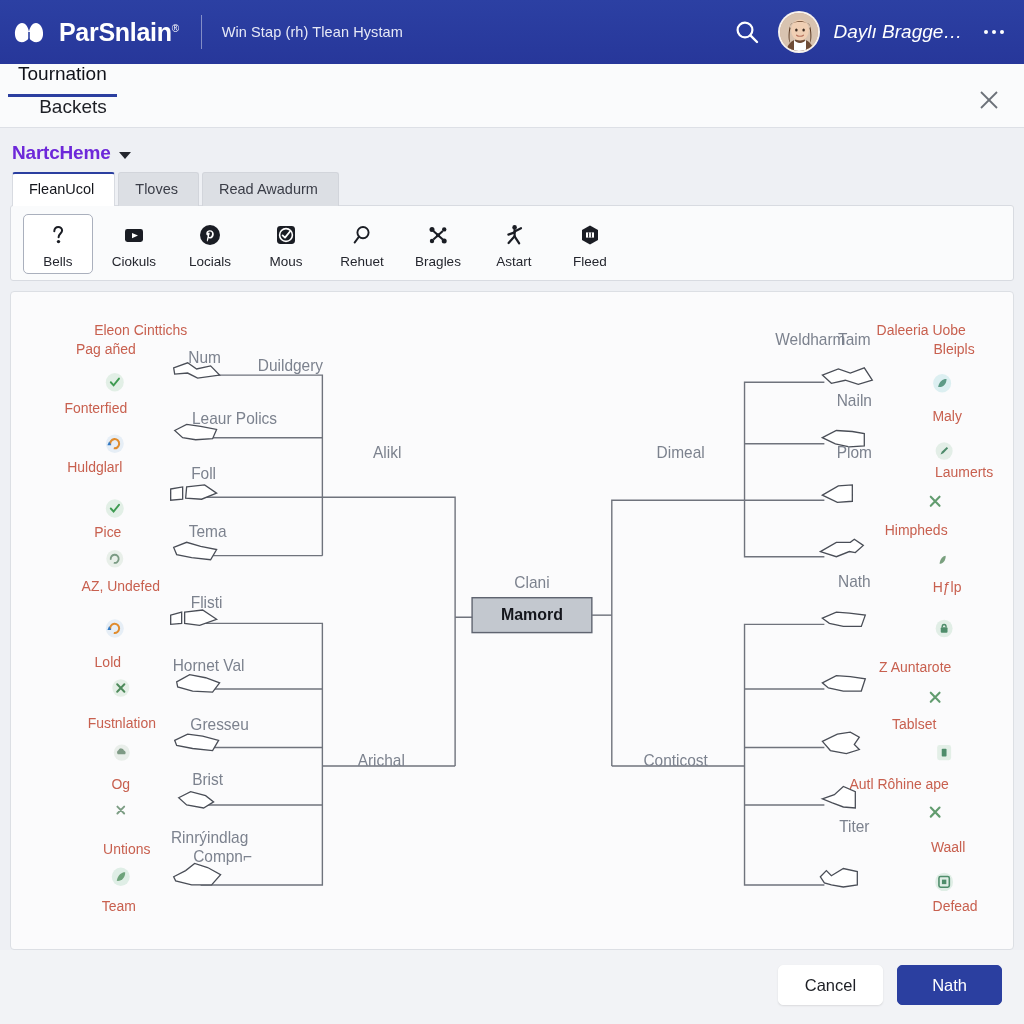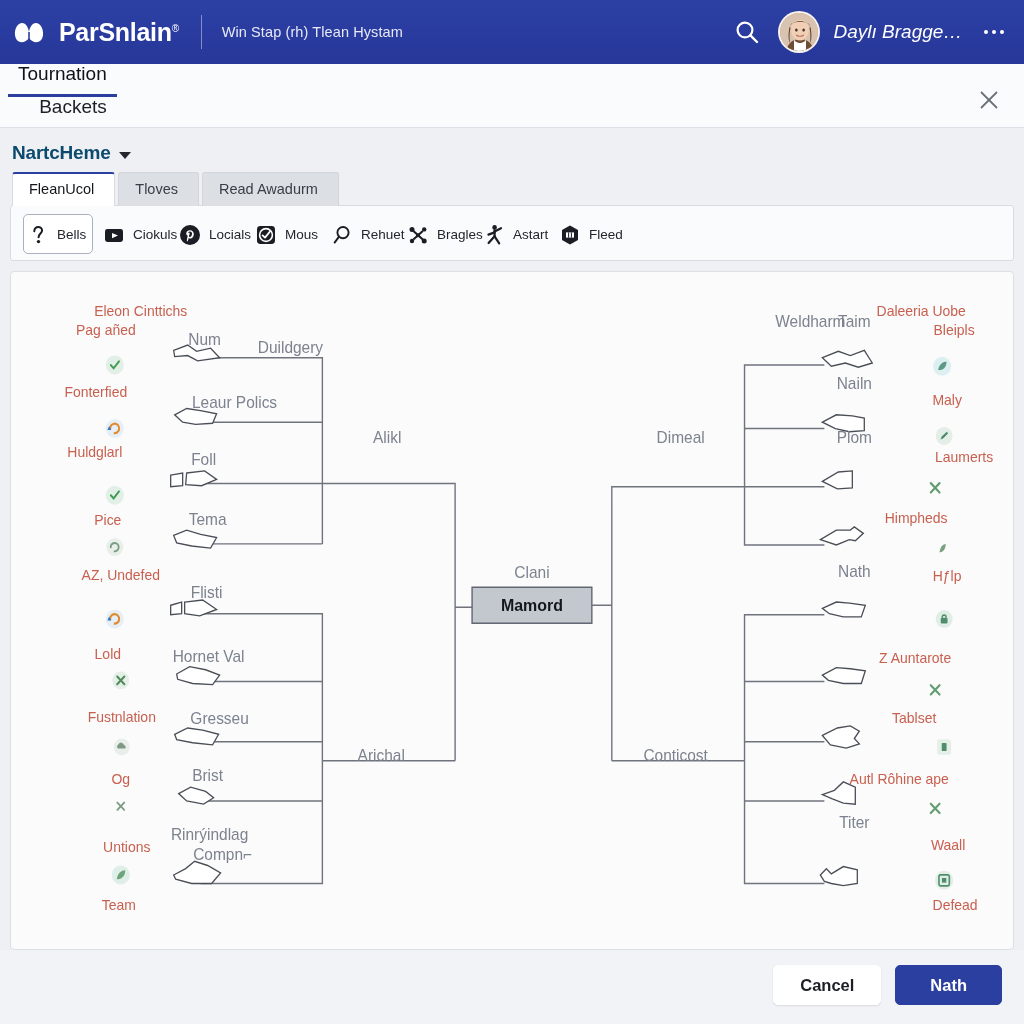--- a/index.html
+++ b/index.html
@@ -146,21 +146,21 @@
     display: flex;
     flex-direction: column;
     min-height: 0;
   }
 
   .scheme-row {
     padding: 14px 2px 8px 2px;
     display: flex; align-items: center; gap: 8px;
   }
   .scheme-title {
-    font-size: 19px; color: #0c4a6e; font-weight: bold;
+    font-size: 19px; color: #6d28d9; font-weight: bold;
     letter-spacing: -0.2px;
   }
   .caret-down {
     width: 0; height: 0;
     border-left: 6px solid transparent;
     border-right: 6px solid transparent;
     border-top: 7px solid #24262e;
     margin-top: 4px;
     cursor: pointer;
   }
@@ -201,21 +201,21 @@
     display: flex;
     align-items: flex-start;
     gap: 6px;
     margin-top: -1px;
     position: relative;
     z-index: 2;
   }
   .tool {
     width: 70px;
     padding: 7px 2px 5px 2px;
-    display: flex; 
+    display: flex; flex-direction: column;
     align-items: center; gap: 7px;
     cursor: pointer;
     border: 1px solid transparent;
     border-radius: 5px;
   }
   .tool.active {
     border-color: #aab0bd;
     background: #ffffff;
   }
   .tool-glyph {
@@ -252,21 +252,20 @@
     padding: 0 22px 4px 0;
   }
   .btn {
     font-size: 16.5px;
     border-radius: 5px;
     padding: 11px 26px;
     cursor: pointer;
     border: 1px solid transparent;
     line-height: 1;
     font-family: "Liberation Sans", sans-serif;
-    font-weight: bold;
   }
   .btn-secondary {
     background: #ffffff;
     color: #1d1f25;
     border-color: #ffffff;
     box-shadow: 0 1px 2px rgba(0,0,0,0.10);
   }
   .btn-primary {
     background: #2b3fa0;
     color: #ffffff;

